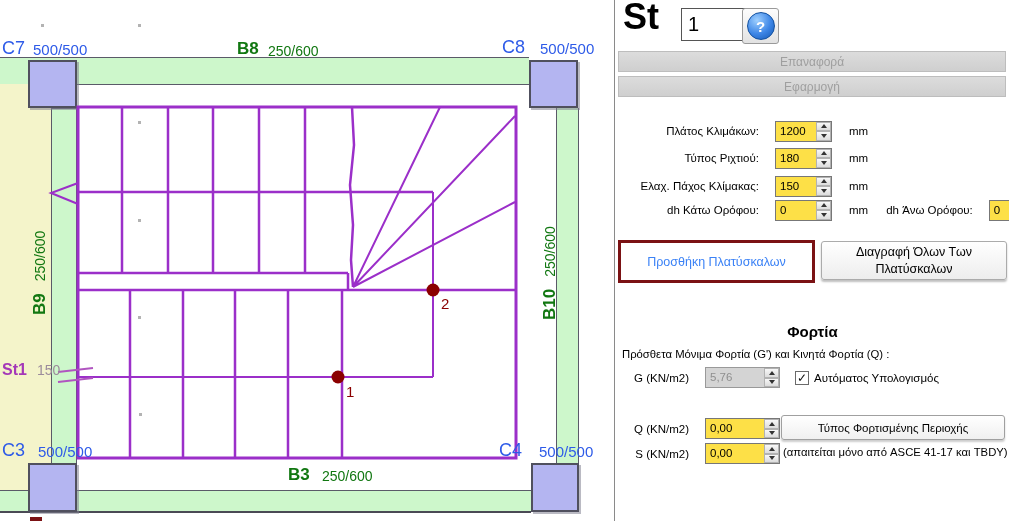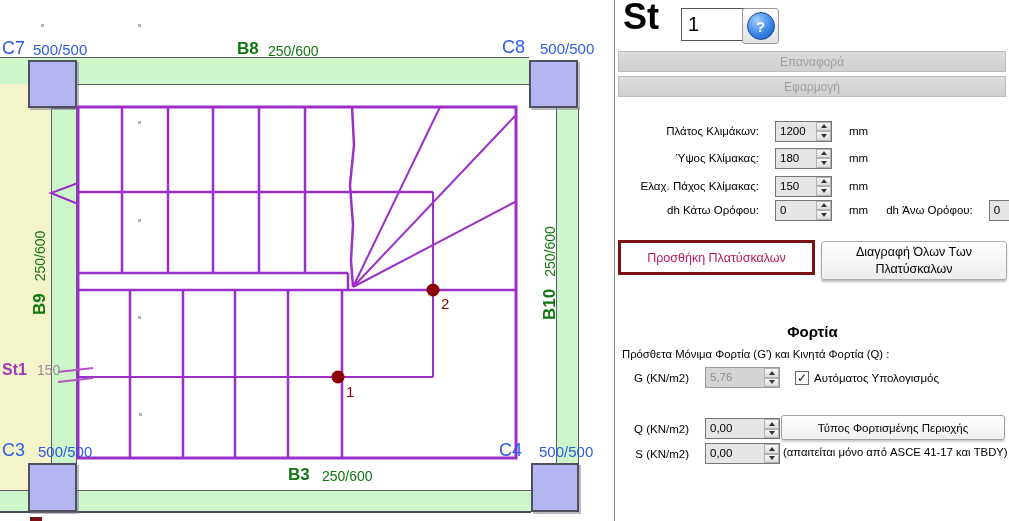--- a/index.html
+++ b/index.html
@@ -35,29 +35,29 @@
 
   
   .panel{position:absolute;left:614px;top:0;width:395px;height:521px;background:#fff;border-left:1px solid #8a8a8a;box-sizing:border-box;}
   .sttitle{position:absolute;left:8px;top:-4px;font-size:36px;font-weight:bold;}
   .stinput{position:absolute;left:66px;top:8px;width:56px;height:31px;border:1px solid #555;font-size:20px;padding:0 0 0 6px;font-family:"Liberation Sans",sans-serif;box-sizing:content-box;}
   .helpbtn{position:absolute;left:127px;top:8px;width:37px;height:36px;background:linear-gradient(#fdfdfd,#e2e2e2);border:1px solid #9a9a9a;border-radius:3px;display:flex;align-items:center;justify-content:center;box-sizing:border-box;}
   .helpcircle{width:26px;height:26px;border-radius:50%;background:radial-gradient(circle at 35% 28%,#9fd0ff,#3c85e6 55%,#1356b0);border:1px solid #12509f;color:#fff;font-weight:bold;font-size:15px;display:flex;align-items:center;justify-content:center;}
   .disbtn{position:absolute;left:3px;width:388px;height:21px;background:linear-gradient(#dcdcdc,#cfcfcf);border:1px solid #bdbdbd;color:#9f9f9f;font-size:12px;display:flex;align-items:center;justify-content:center;box-sizing:border-box;}
   .frow{position:absolute;left:0;width:395px;height:22px;display:flex;align-items:center;gap:12px;}
   .flabel{width:144px;text-align:right;font-size:11.5px;padding-right:4px;flex:none;}
-  .spin{display:flex;height:21px;border:1px solid #777;background:#e5e5e5;box-sizing:border-box;flex:none;}
+  .spin{display:flex;height:21px;border:1px solid #777;background:#fde047;box-sizing:border-box;flex:none;}
   .spin .val{font-size:11.5px;padding:3px 2px 0 4px;box-sizing:border-box;}
   .spin .btns{width:15px;display:flex;flex-direction:column;flex:none;}
   .spin .sb{flex:1;background:linear-gradient(#f8f8f8,#dcdcdc);border:1px solid #b2b2b2;display:flex;align-items:center;justify-content:center;box-sizing:border-box;}
   .tri-up{width:0;height:0;border-left:3px solid transparent;border-right:3px solid transparent;border-bottom:4px solid #333;}
   .tri-down{width:0;height:0;border-left:3px solid transparent;border-right:3px solid transparent;border-top:4px solid #333;}
   .unit{font-size:11.5px;margin-left:5px;flex:none;}
   .w40{width:40px;} .w29{width:29px;} .w58{width:58px;}
-  .addbtn{position:absolute;left:3px;top:240px;width:197px;height:35px;background:#fff;border:3px solid #7b1214;color:#be185d;font-size:12.5px;display:flex;align-items:center;justify-content:center;box-sizing:border-box;}
+  .addbtn{position:absolute;left:3px;top:240px;width:197px;height:43px;background:#fff;border:3px solid #7b1214;color:#3b82f6;font-size:12.5px;display:flex;align-items:center;justify-content:center;box-sizing:border-box;}
   .delbtn{position:absolute;left:206px;top:241px;width:186px;height:39px;background:linear-gradient(#ffffff,#ededed);border:1px solid #ababab;border-radius:3px;box-shadow:0 2px 2px rgba(0,0,0,.25);font-size:12.5px;line-height:1.3;display:flex;align-items:center;justify-content:center;text-align:center;padding:0 6px;box-sizing:border-box;}
   .loadshead{position:absolute;left:0;top:323px;width:395px;text-align:center;font-size:15px;font-weight:bold;}
   .loadsdesc{position:absolute;left:7px;top:348px;font-size:11.3px;white-space:nowrap;}
   .lrow{position:absolute;left:0;width:395px;height:21px;display:flex;align-items:center;}
   .llabel{width:74px;text-align:right;font-size:11.5px;padding-right:16px;flex:none;}
   .spin.dis{border:1px solid #999;}
   .spin.dis .val{background:#d4d4d4;color:#8f8f8f;}
   .cb{width:14px;height:14px;border:1px solid #6a6a6a;background:#fff;display:flex;align-items:center;justify-content:center;font-size:12px;color:#111;margin-left:15px;flex:none;box-sizing:border-box;}
   .cblabel{font-size:11.5px;margin-left:5px;}
   .loadtypebtn{position:absolute;left:166px;top:415px;width:224px;height:25px;background:linear-gradient(#ffffff,#f0f0f0);border:1px solid #a0a0a0;border-radius:3px;box-shadow:0 2px 2px rgba(0,0,0,.2);font-size:11.5px;display:flex;align-items:center;justify-content:center;box-sizing:border-box;}
@@ -158,21 +158,21 @@
             </span>
             <span class="sb">
               <span class="tri-down"></span>
             </span>
           </span>
       </span>
       <span class="unit">mm</span>
     </div>
 
     <div class="frow" style="top:147px">
-      <span class="flabel">Ύψος Κλίμακας:</span>
+      <span class="flabel">Τύπος Ριχτιού:</span>
       <span class="spin">
         <span class="val w40">180</span>
         <span class="btns">
             <span class="sb">
               <span class="tri-up"></span>
             </span>
             <span class="sb">
               <span class="tri-down"></span>
             </span>
           </span>

